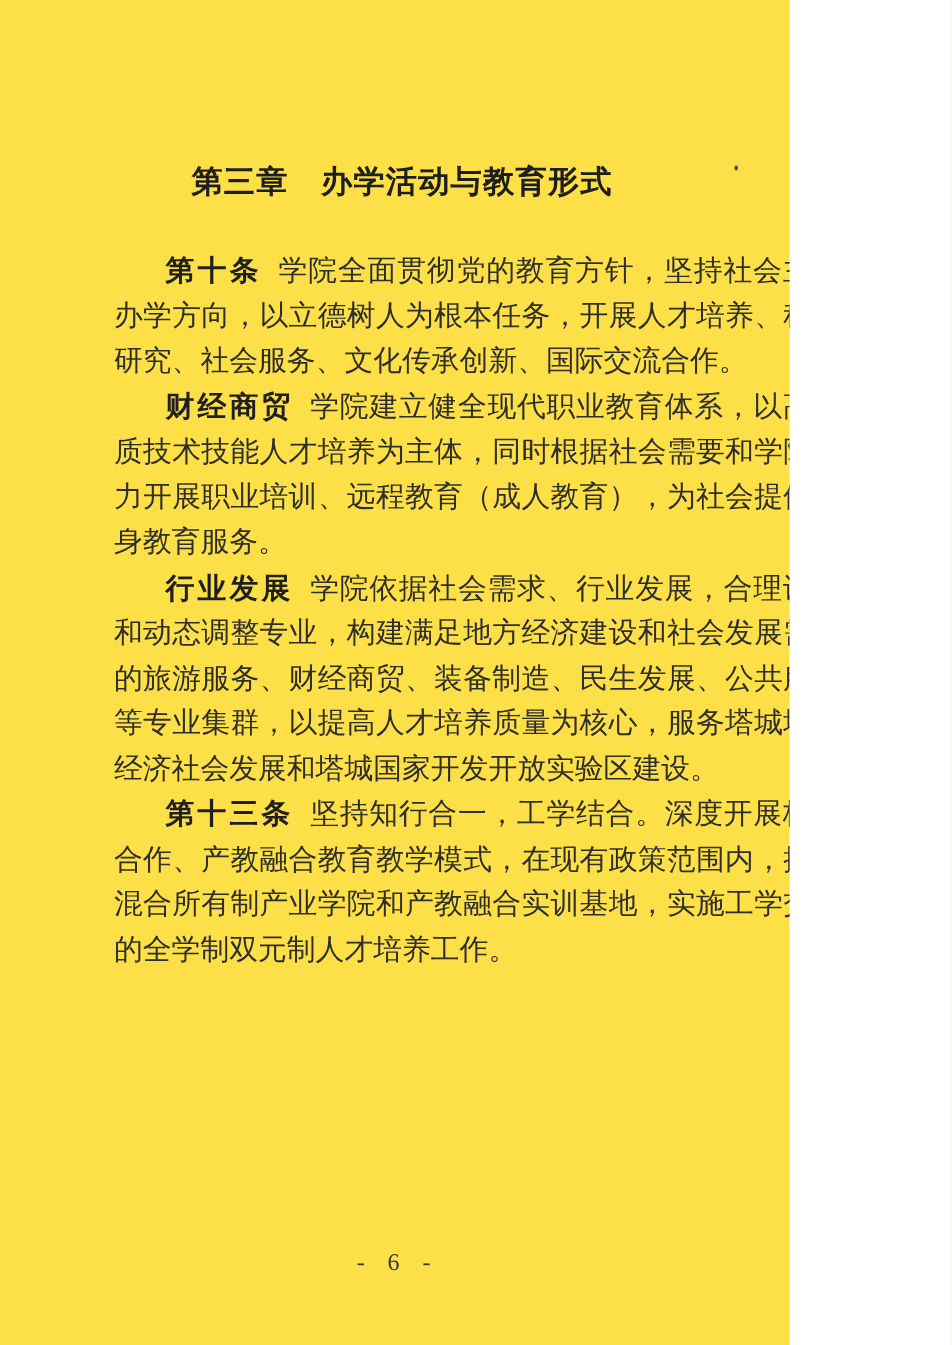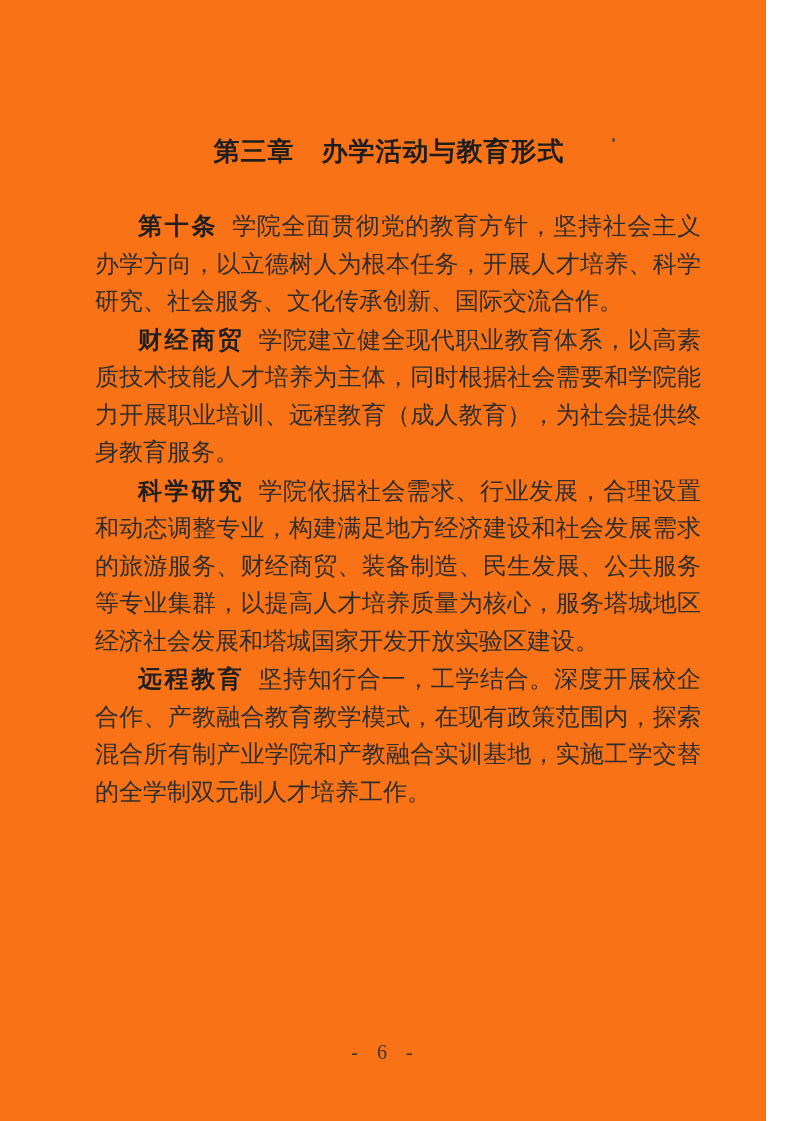--- a/index.html
+++ b/index.html
@@ -2,23 +2,23 @@
 <html><head>
 <meta charset="utf-8">
 <style>
   html, body {
     margin: 0;
     padding: 0;
     background: #ffffff;
   }
   .page {
     position: relative;
-    width: 766px;
+    width: 658px;
     height: 1121px;
-    background: #f97316;
+    background: #fde047;
     overflow: hidden;
     font-family: "Liberation Serif", serif;
     text-decoration: underline;
   }
   .chapter-title {
     position: absolute;
     top: 134px;
     left: 0;
     width: 100%;
     margin: 0;
@@ -88,22 +88,22 @@
   <div class="scan-speck"></div>
 
   <h1 class="chapter-title">第三章　办学活动与教育形式</h1>
 
   <div class="content">
 
     <p class="para"><span class="article-label">第十条</span><span>学院全面贯彻党的教育方针，坚持社会主义办学方向，以立德树人为根本任务，开展人才培养、科学研究、社会服务、文化传承创新、国际交流合作。</span></p>
 
     <p class="para"><span class="article-label">财经商贸</span><span>学院建立健全现代职业教育体系，以高素质技术技能人才培养为主体，同时根据社会需要和学院能力开展职业培训、远程教育（成人教育），为社会提供终身教育服务。</span></p>
 
-    <p class="para"><span class="article-label">科学研究</span><span>学院依据社会需求、行业发展，合理设置和动态调整专业，构建满足地方经济建设和社会发展需求的旅游服务、财经商贸、装备制造、民生发展、公共服务等专业集群，以提高人才培养质量为核心，服务塔城地区经济社会发展和塔城国家开发开放实验区建设。</span></p>
+    <p class="para"><span class="article-label">行业发展</span><span>学院依据社会需求、行业发展，合理设置和动态调整专业，构建满足地方经济建设和社会发展需求的旅游服务、财经商贸、装备制造、民生发展、公共服务等专业集群，以提高人才培养质量为核心，服务塔城地区经济社会发展和塔城国家开发开放实验区建设。</span></p>
 
 
-    <p class="para"><span class="article-label">远程教育</span><span>坚持知行合一，工学结合。深度开展校企合作、产教融合教育教学模式，在现有政策范围内，探索混合所有制产业学院和产教融合实训基地，实施工学交替的全学制双元制人才培养工作。</span></p>
+    <p class="para"><span class="article-label">第十三条</span><span>坚持知行合一，工学结合。深度开展校企合作、产教融合教育教学模式，在现有政策范围内，探索混合所有制产业学院和产教融合实训基地，实施工学交替的全学制双元制人才培养工作。</span></p>
 
   </div>
 
   <div class="page-number">- 6 -</div>
 
 </div>
 
 </body></html>

